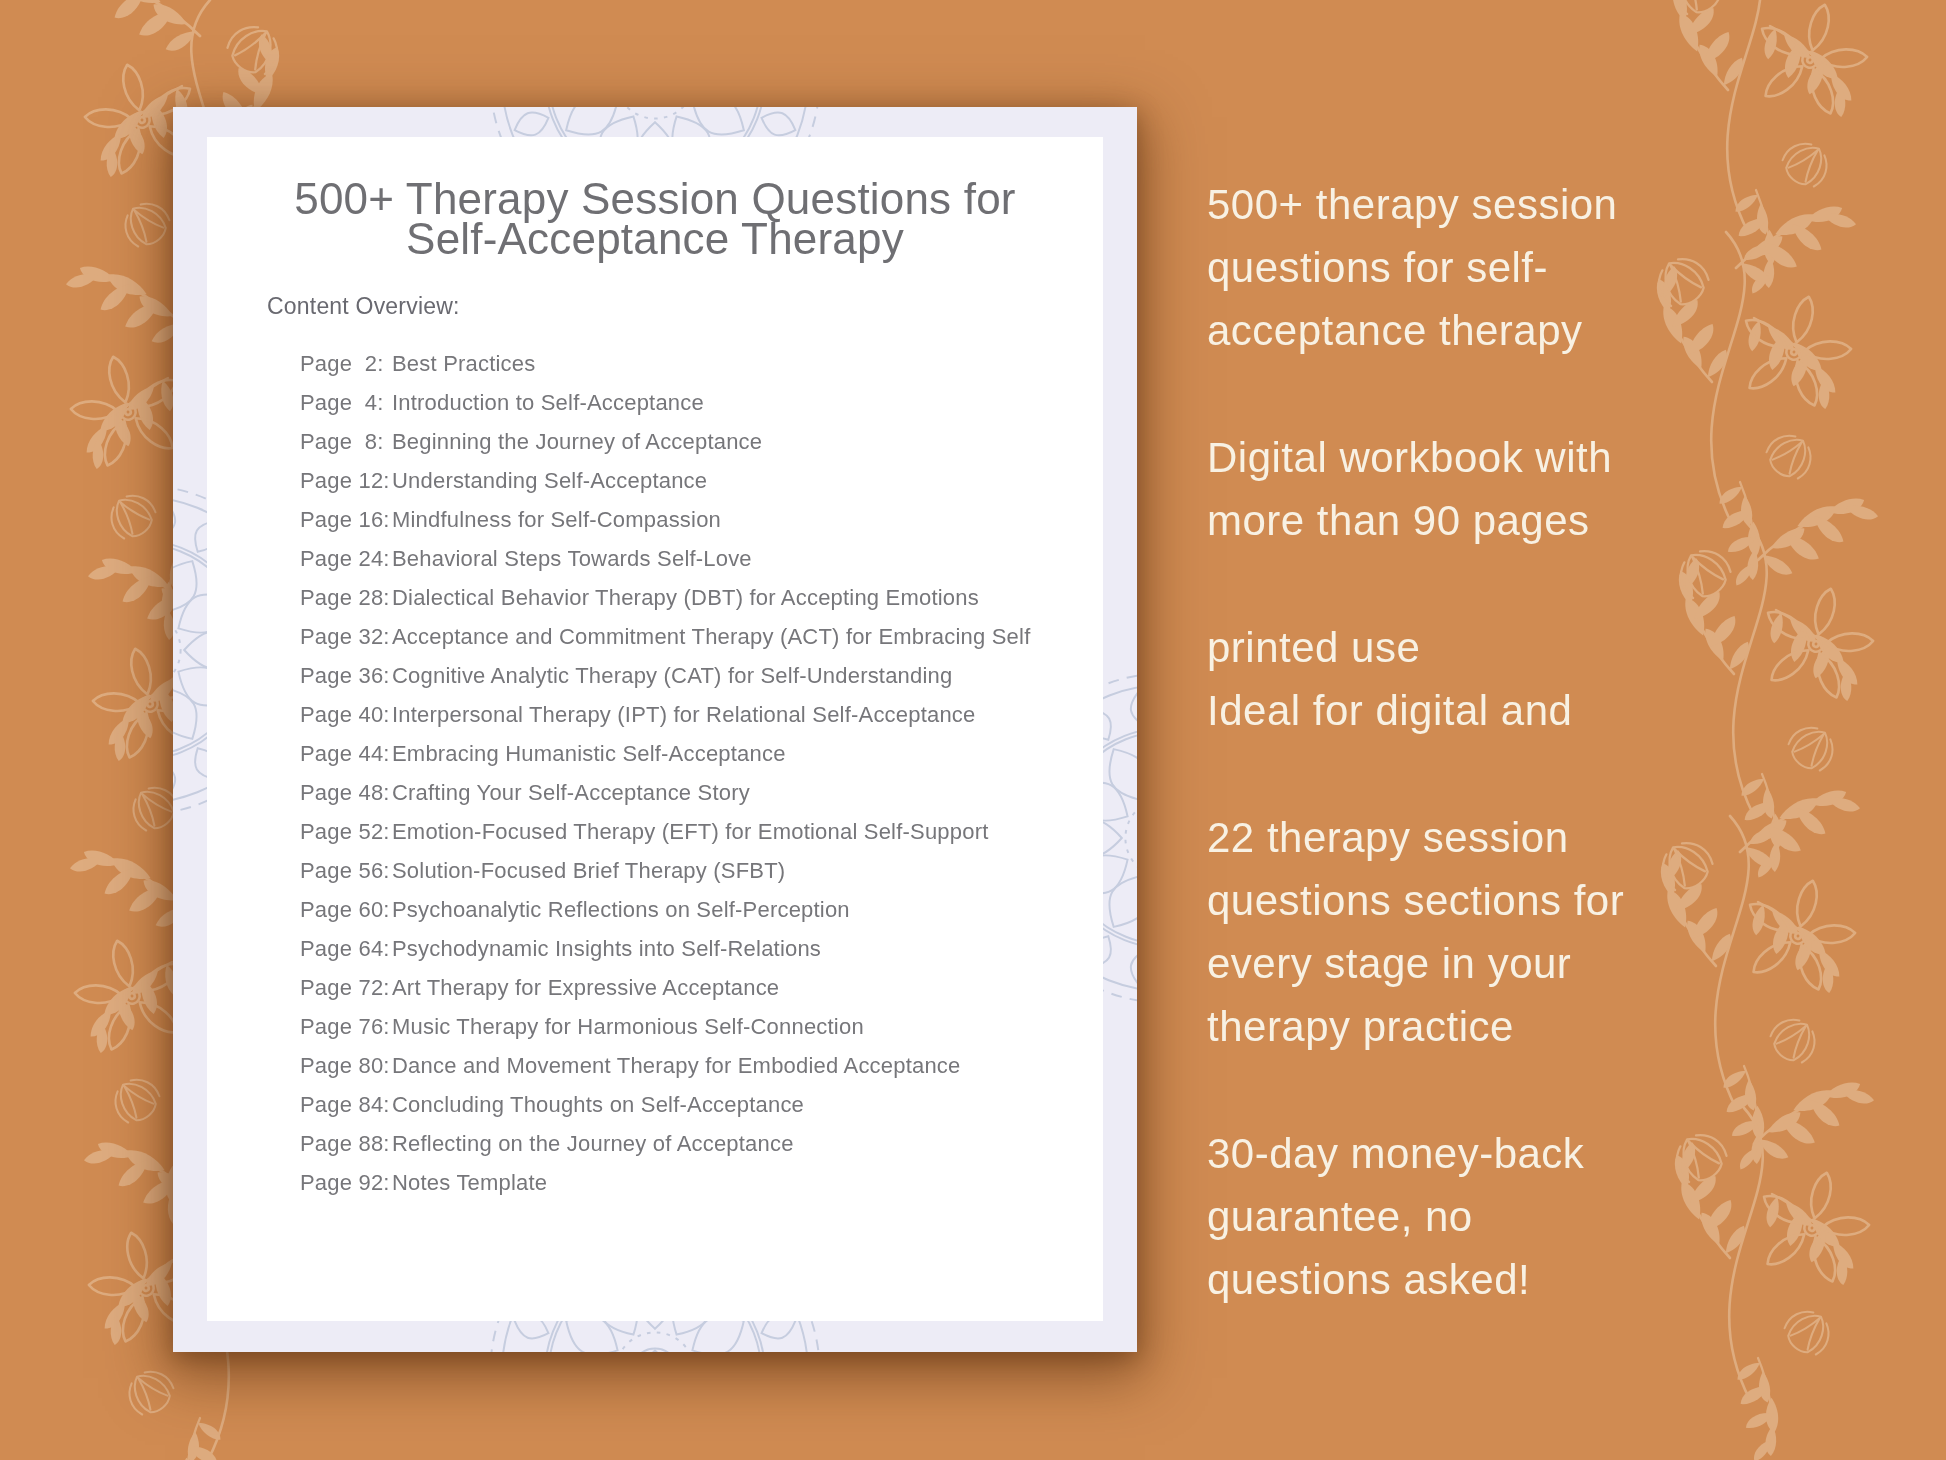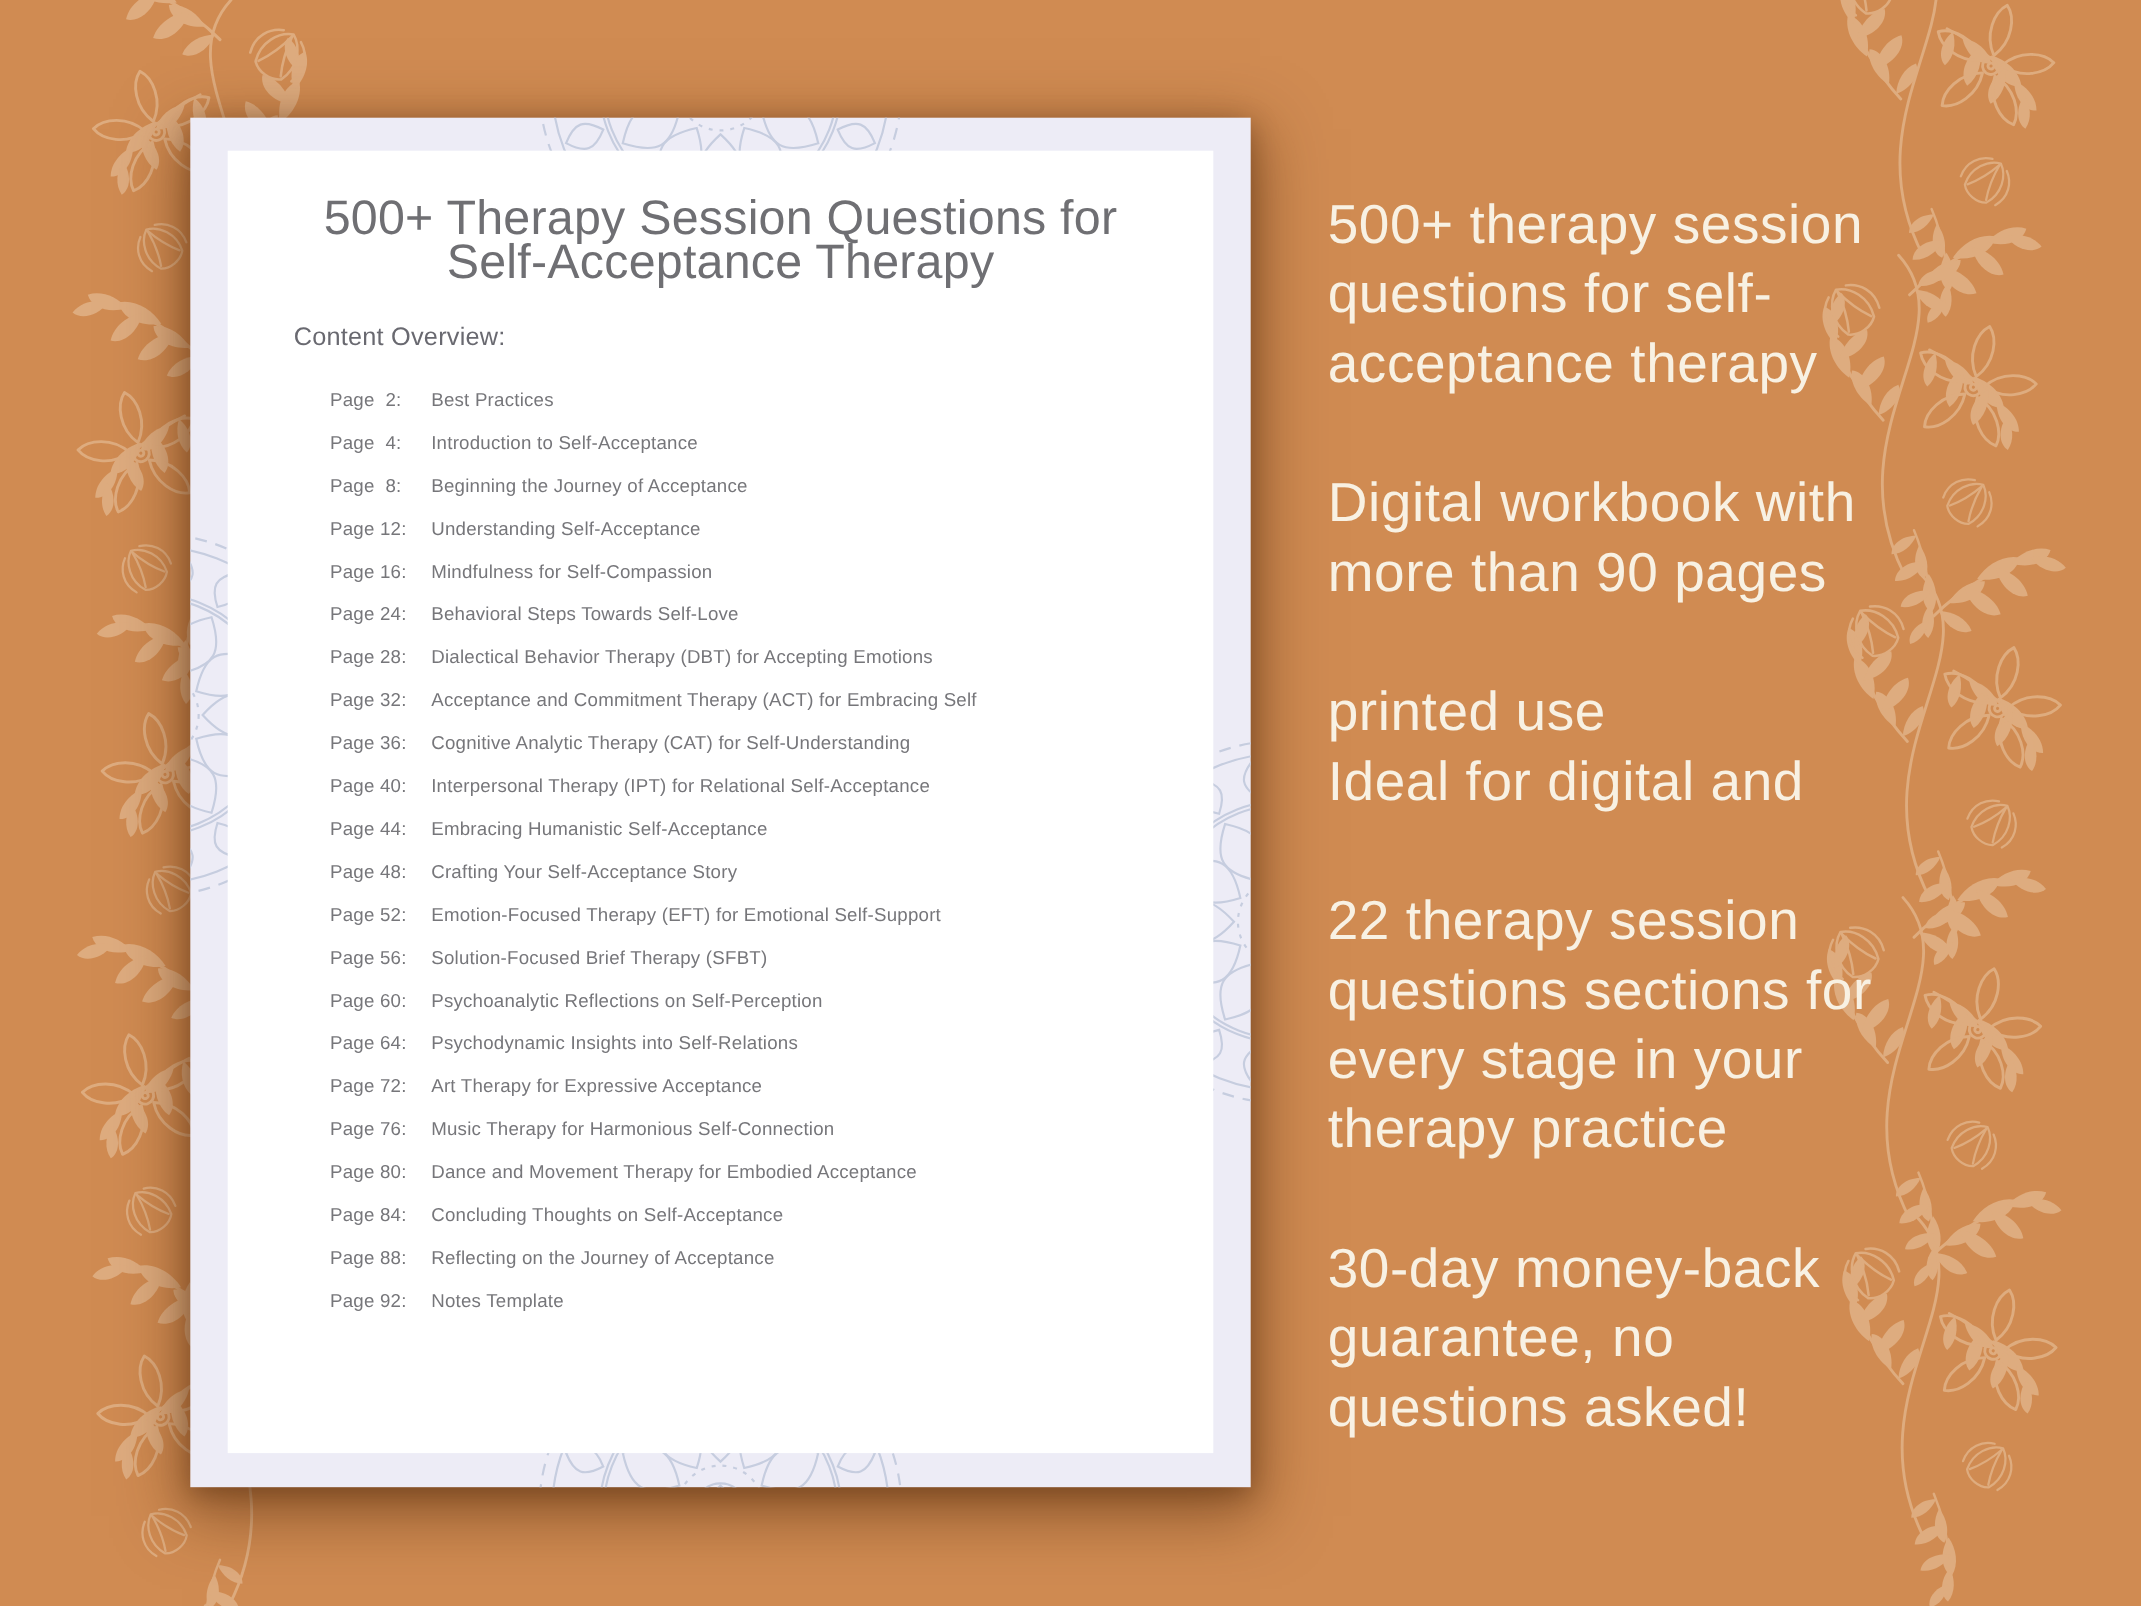--- a/index.html
+++ b/index.html
@@ -25,26 +25,26 @@
   .m-top{left:302px;top:-208px;}
   .m-bottom{left:302px;top:1085px;}
   .m-left{left:-212px;top:363px;}
   .m-right{left:812px;top:551px;}
   .doc-page{position:absolute;left:34px;top:30px;width:896px;height:1184px;background:var(--page);}
 
   .doc-title{position:absolute;top:42px;left:0;width:100%;text-align:center;
     font-size:44px;line-height:40px;color:var(--title);letter-spacing:.2px;}
   .overview{position:absolute;top:156px;left:60px;font-size:23px;color:var(--overview);letter-spacing:.2px;}
   .toc{position:absolute;top:207px;left:93px;right:30px;}
-  .toc-row{height:39px;line-height:39px;font-size:17px;color:var(--list);white-space:nowrap;letter-spacing:.2px;}
+  .toc-row{height:39px;line-height:39px;font-size:22px;color:var(--list);white-space:nowrap;letter-spacing:.2px;}
   .toc-row .pg{display:inline-block;width:92px;white-space:pre;}
   .toc-row .tt{white-space:pre;}
 
   .marketing{position:absolute;left:1207px;top:173px;width:740px;color:var(--cream);
-    font-size:50px;line-height:63px;letter-spacing:.5px;}
+    font-size:42px;line-height:63px;letter-spacing:.5px;}
   .para{margin:0 0 64px 0;}
   .mline{white-space:nowrap;}
 </style>
 </head>
 <body>
 
 <svg width="0" height="0" style="position:absolute" aria-hidden="true">
   <defs>
     <path id="leaf" class="leaffill" d="M0 0 C 10 -18 30 -26 42 -18 C 34 -4 16 2 0 0 Z"></path>
     <g id="sprig">

